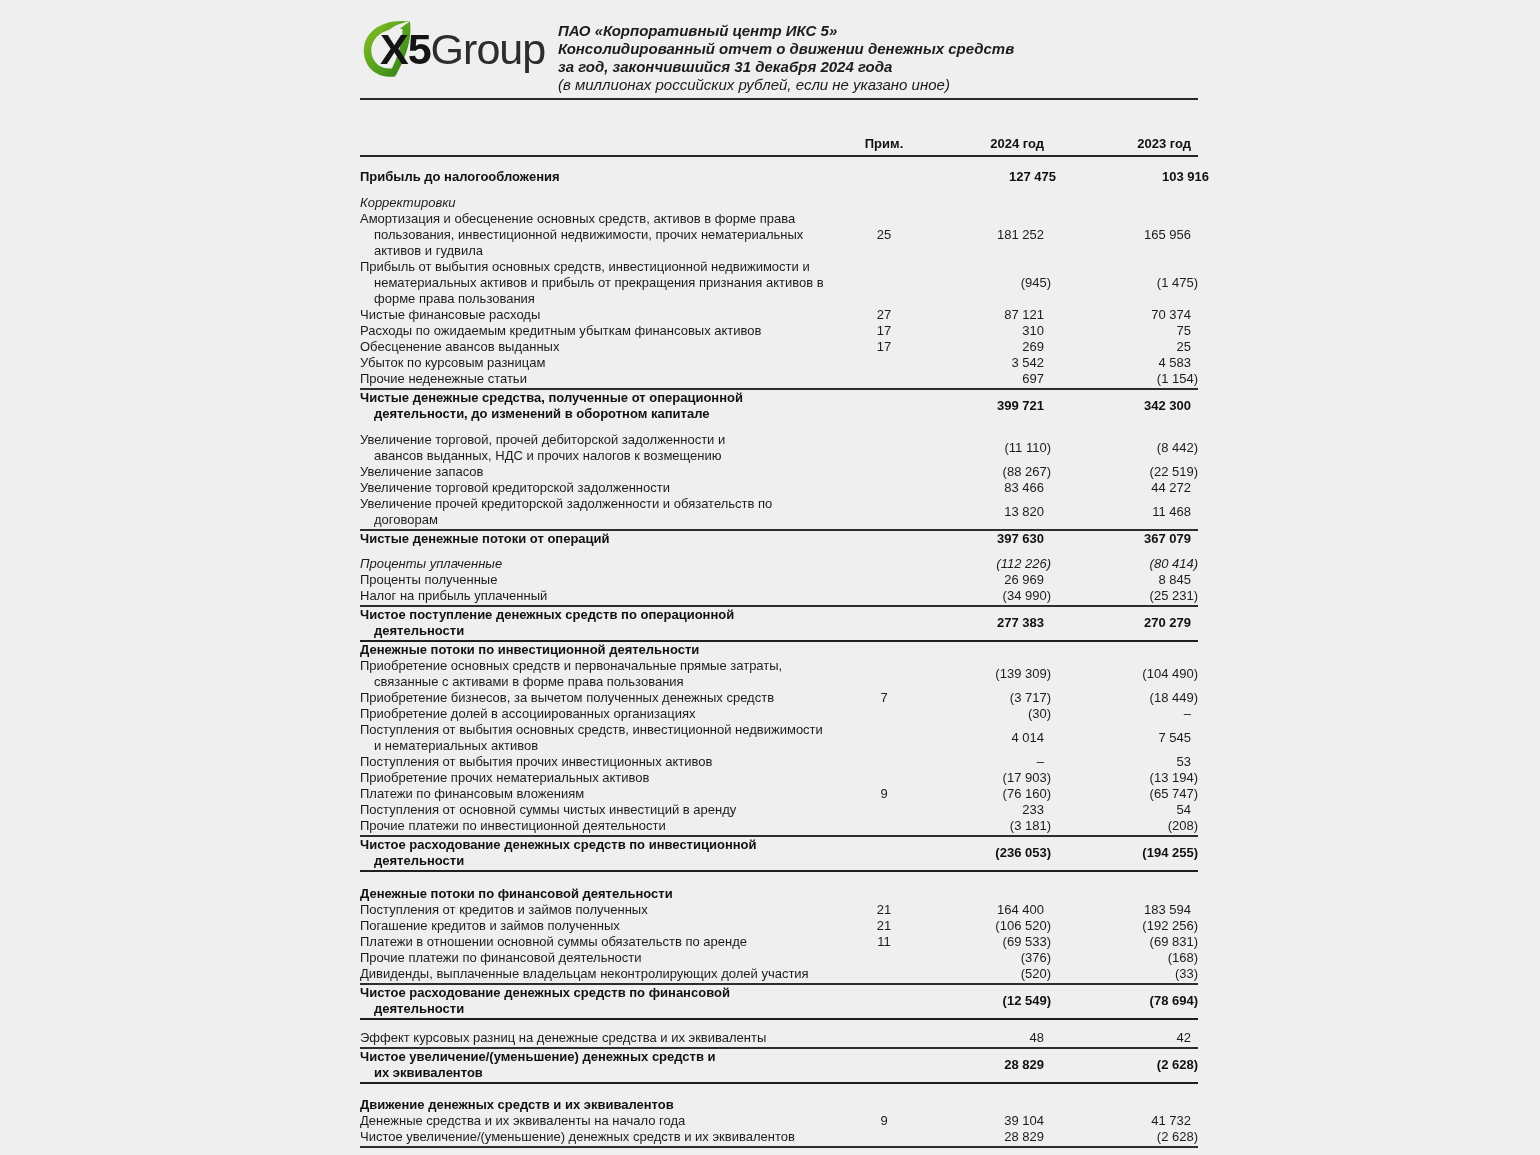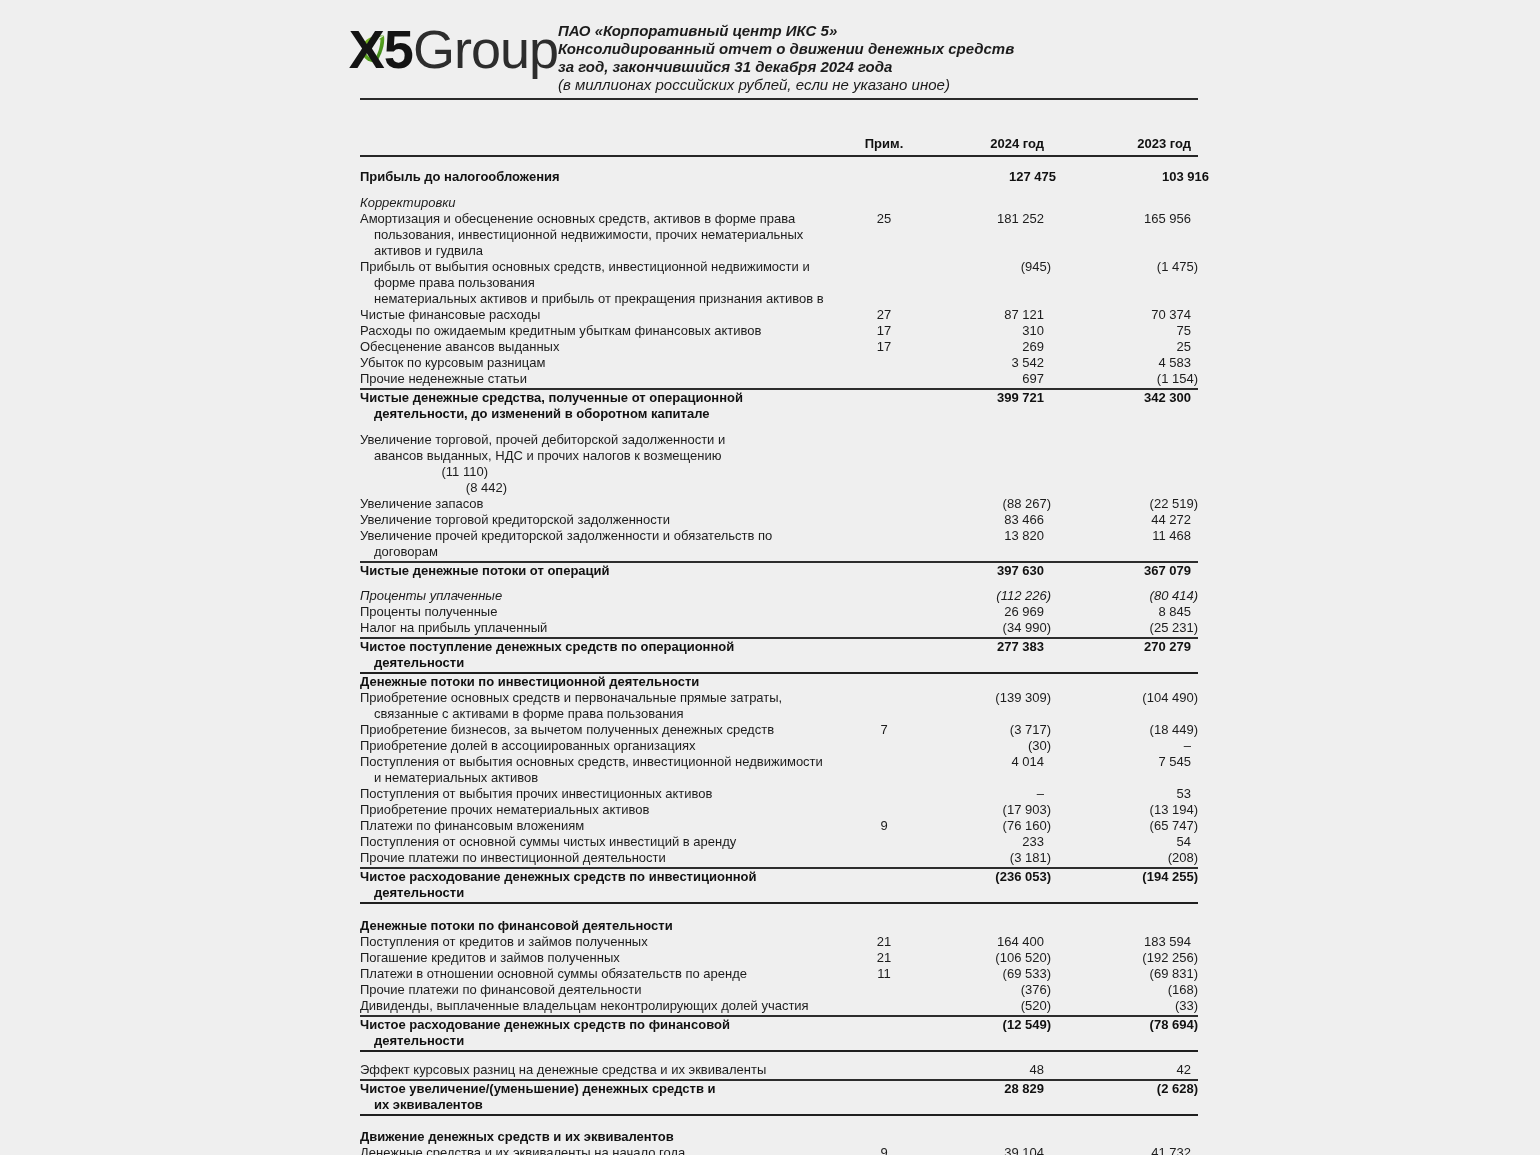--- a/index.html
+++ b/index.html
@@ -30,21 +30,21 @@
   .logo{
     display:flex;
     align-items:center;
     width:198px;
     height:74px;
     position:relative;
     flex:none;
   }
   .logo svg{display:block;}
   .logo-text{
-    font-size:54px;
+    font-size:43px;
     line-height:43px;
     margin-left:-40px;
     letter-spacing:-1px;
     white-space:nowrap;
   }
   .logo-text .x5{font-weight:bold;color:#141414;}
   .logo-text .group{font-weight:400;color:#2d2d2d;}
   .titles{
     padding-top:10px;
     font-style:italic;
@@ -56,21 +56,21 @@
   .mast-rule{
     border:none;
     border-top:2px solid #2a2a2a;
     margin:4px 0 0 0;
     height:0;
   }
   
   .table{margin-top:36px;}
   .row{
     display:flex;
-    align-items:flex-start;
+    align-items:center;
     font-size:13px;
     line-height:16px;
   }
   .cell{flex:none;}
   .label{width:485px;}
   .label div{white-space:nowrap;}
   .label .cont{padding-left:14px;}
   .note{width:78px;text-align:center;}
   .val {width:128px;text-align:right;}
   .val2{width:147px;text-align:right;}
@@ -148,22 +148,22 @@
               <div class="cont">пользования, инвестиционной недвижимости, прочих нематериальных</div>
               <div class="cont">активов и гудвила</div>
             </div>
             <div class="cell note">25</div>
             <div class="cell val"><div class="num pad">181 252</div></div>
             <div class="cell val2"><div class="num pad">165 956</div></div>
           </div>
           <div class="row">
             <div class="cell label">
               <div class="first">Прибыль от выбытия основных средств, инвестиционной недвижимости и</div>
+              <div class="cont">нематериальных активов и прибыль от прекращения признания активов в</div>
               <div class="cont">форме права пользования</div>
-              <div class="cont">нематериальных активов и прибыль от прекращения признания активов в</div>
             </div>
             <div class="cell note"></div>
             <div class="cell val"><div class="num">(945)</div></div>
             <div class="cell val2"><div class="num">(1 475)</div></div>
           </div>
           <div class="row">
             <div class="cell label">
               <div class="first">Чистые финансовые расходы</div>
             </div>
             <div class="cell note">27</div>
@@ -204,21 +204,21 @@
           </div>
           <div class="row bold">
             <div class="cell label">
               <div class="first">Чистые денежные средства, полученные от операционной</div>
               <div class="cont">деятельности, до изменений в оборотном капитале</div>
             </div>
             <div class="cell note"></div>
             <div class="cell val"><div class="num pad">399 721</div></div>
             <div class="cell val2"><div class="num pad">342 300</div></div>
           </div>
-          <div class="row" style="margin-top: 10px; flex-direction: column;">
+          <div class="row" style="margin-top: 10px;">
             <div class="cell label">
               <div class="first">Увеличение торговой, прочей дебиторской задолженности и</div>
               <div class="cont">авансов выданных, НДС и прочих налогов к возмещению</div>
             </div>
             <div class="cell note"></div>
             <div class="cell val"><div class="num">(11 110)</div></div>
             <div class="cell val2"><div class="num">(8 442)</div></div>
           </div>
           <div class="row">
             <div class="cell label">

